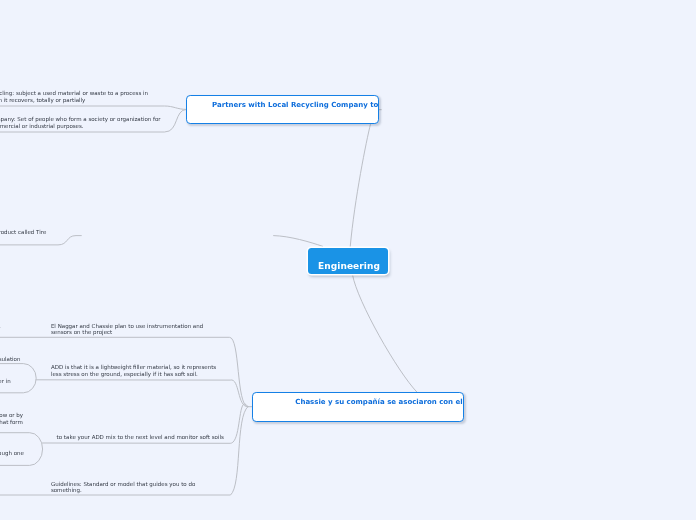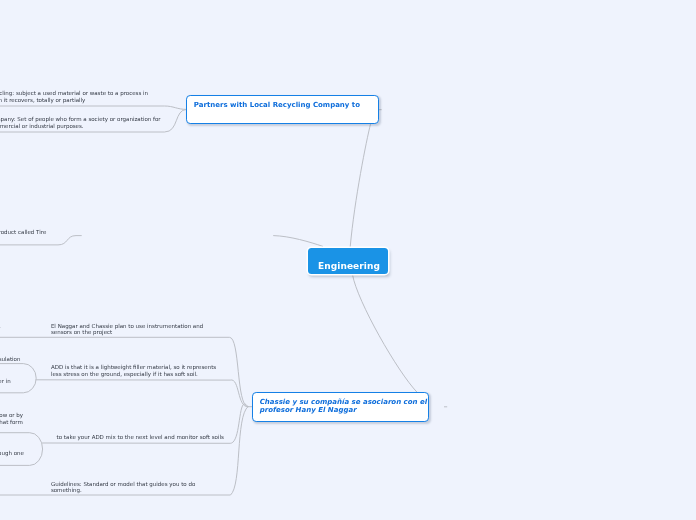--- a/index.html
+++ b/index.html
@@ -5,21 +5,21 @@
 <style>
   html,body{margin:0;padding:0;}
   body{width:696px;height:520px;overflow:hidden;background:#eff3fd;
        font-family:"DejaVu Sans",sans-serif;}
   #stage{position:relative;width:696px;height:520px;overflow:hidden;}
   svg.edges{position:absolute;left:0;top:0;width:696px;height:520px;}
   .node{position:absolute;box-sizing:border-box;}
 
   .bluebox{border:1.7px solid #1580e6;background:#ffffff;border-radius:4.2px;
            color:#0d6ddb;font-weight:bold;font-size:7px;line-height:8.1px;
-           padding:5.6px 0 0 7px;box-shadow:1.5px 1.5px 2px rgba(40,60,90,0.20);}
+           padding:5.6px 0 0 7px;box-shadow:1.5px 1.5px 2px rgba(40,60,90,0.20);text-align:right;}
   .bluebox .ln{display:block;white-space:nowrap;}
 
   .central{background:#1a93e6;color:#ffffff;border-radius:3.5px;font-weight:bold;
            font-size:9px;display:flex;align-items:center;justify-content:center;
            box-shadow:0 0 0 1.6px #ffffff, 1.5px 2.5px 3px rgba(40,60,90,0.26);
            letter-spacing:0.1px;padding-top:10px;padding-left:2px;box-sizing:border-box;}
 
   .leaf{position:absolute;color:#333944;font-size:5.5px;line-height:6.4px;white-space:nowrap;}
   .leaf .ln{display:block;}
 </style>
@@ -105,22 +105,21 @@
 
  <div class="leaf" style="left:-4.5px;top:322.6px;">
    <span class="ln">g.</span>
  </div>
 
  <div class="node bluebox" style="left:185.8px;top:94.7px;width:193.5px;height:29.4px;">
    <span class="ln">Partners with Local Recycling Company to</span>
  </div>
 
 
- <div class="node bluebox" style="left:251.7px;top:391.8px;width:177px;height:30.1px;font-style:italic;">
+ <div class="node bluebox" style="left:251.7px;top:391.8px;width:212px;height:30.1px;">
    <span class="ln">Chassie y su compañía se asociaron con el</span>
-   <span class="ln">profesor Hany El Naggar</span>
  </div>
 
  <div class="node central" style="left:308px;top:248px;width:80px;height:26px;">
    <span>Engineering</span>
  </div>
 
 </div>
 
 </body></html>

